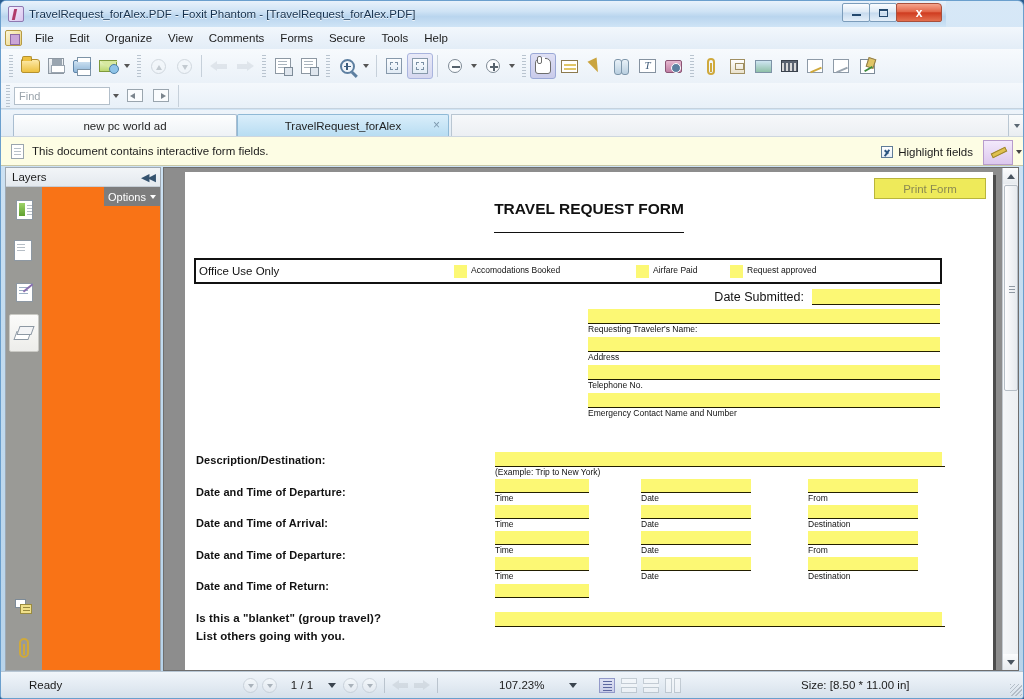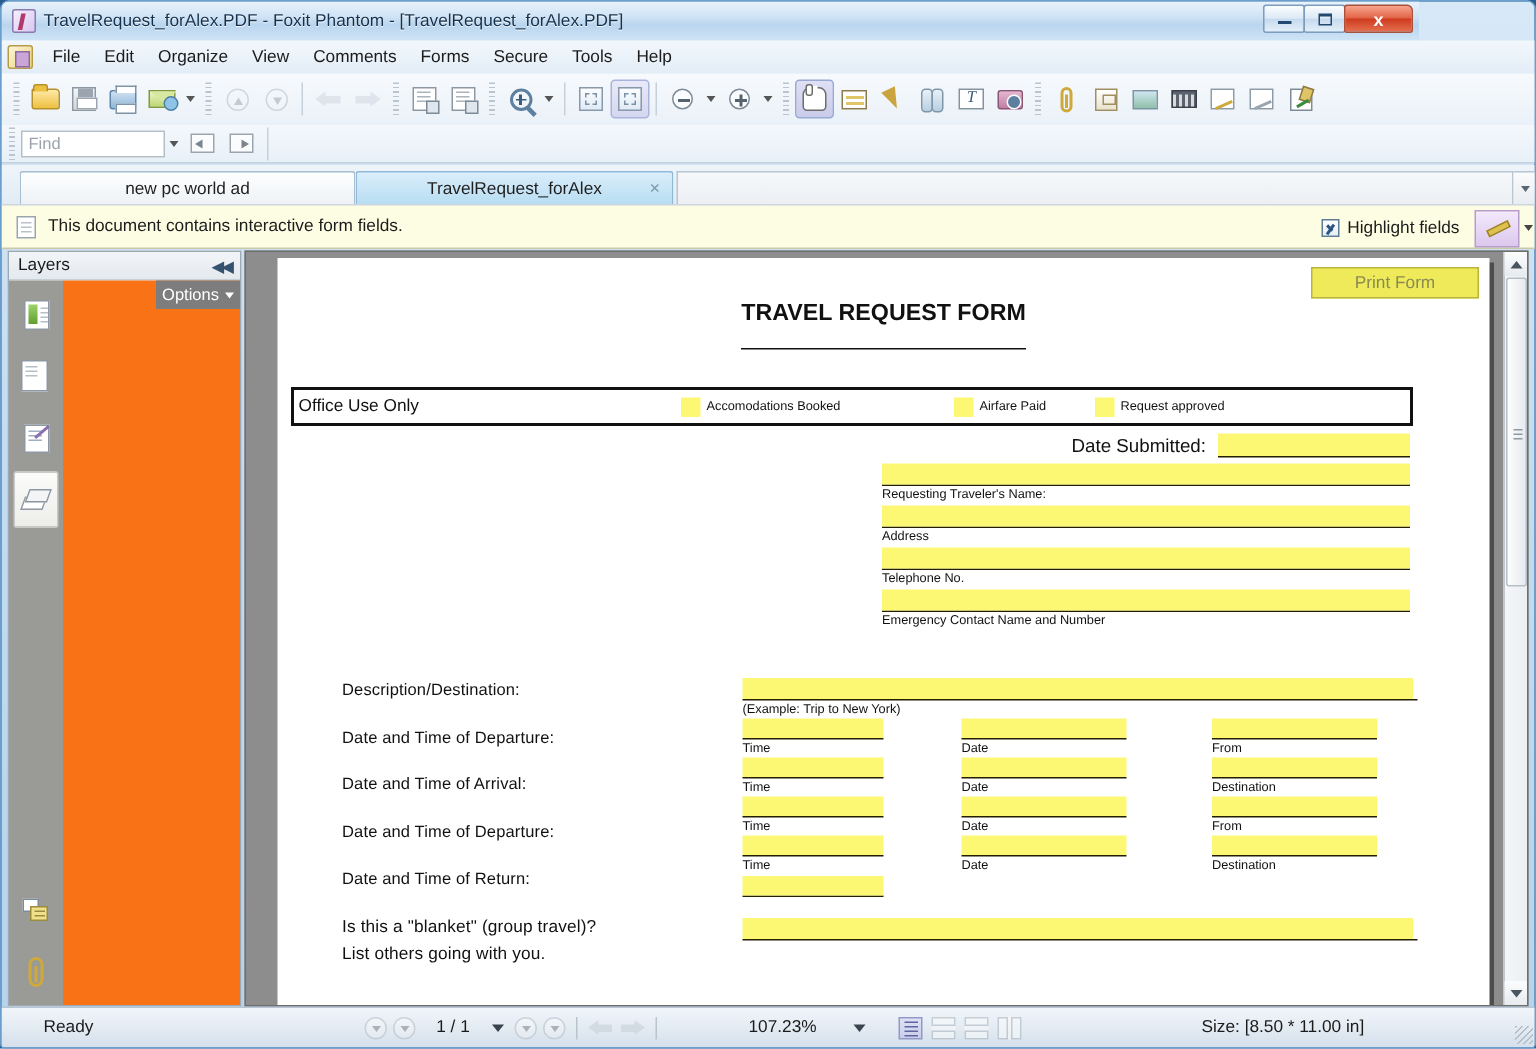--- a/index.html
+++ b/index.html
@@ -302,21 +302,21 @@
   .ob-item { display:flex; align-items:flex-start; font-size:8.5px; color:#111; position:absolute; }
   .ob-chk { width:13px; height:13px; background:#fcf874; margin-right:4px; flex:none; }
 
   .r-block { position:absolute; left:403px; top:114px; width:352px; }
   .dsub-row { display:flex; align-items:flex-end; justify-content:flex-end; height:19px; }
   .dsub-label { font-size:12.5px; color:#111; margin-right:8px; padding-bottom:1px; }
   .dsub-fieldwrap { width:128px; }
   .lbl-sm { font-size:8.5px; color:#111; line-height:11px; }
 
   .left-labels { position:absolute; left:11px; top:282px; width:300px; }
-  .ll { font-size:11px; font-weight:normal; color:#111; margin-bottom:19.5px; letter-spacing:.1px;margin-left:32px;}
+  .ll { font-size:11px; font-weight:bold; color:#111; margin-bottom:19.5px; letter-spacing:.1px;}
   .ll.q { margin-top:6px; margin-bottom:3px; font-size:11.5px; }
 
   .grid-block { position:absolute; left:310px; top:280px; width:450px; }
   .gcols { display:flex; }
   .gcol { }
   .gcol.c1 { width:94px; }
   .gcol.c2 { width:110px; margin-left:52px; }
   .gcol.c3 { width:110px; margin-left:57px; }
 
   

